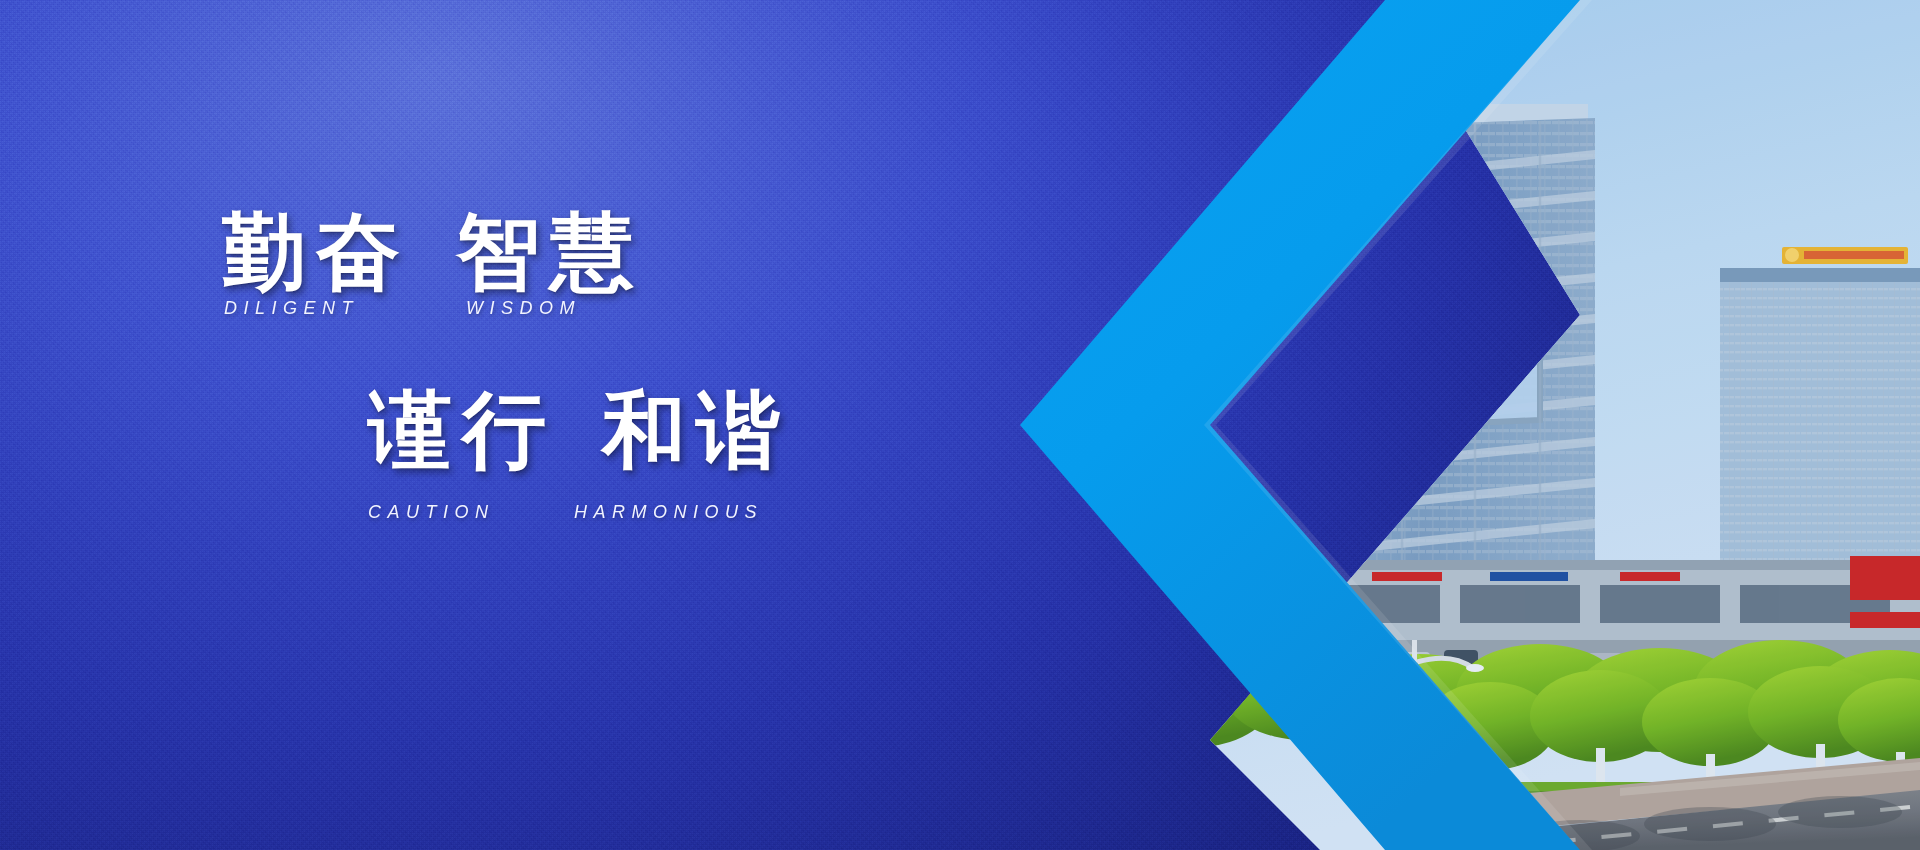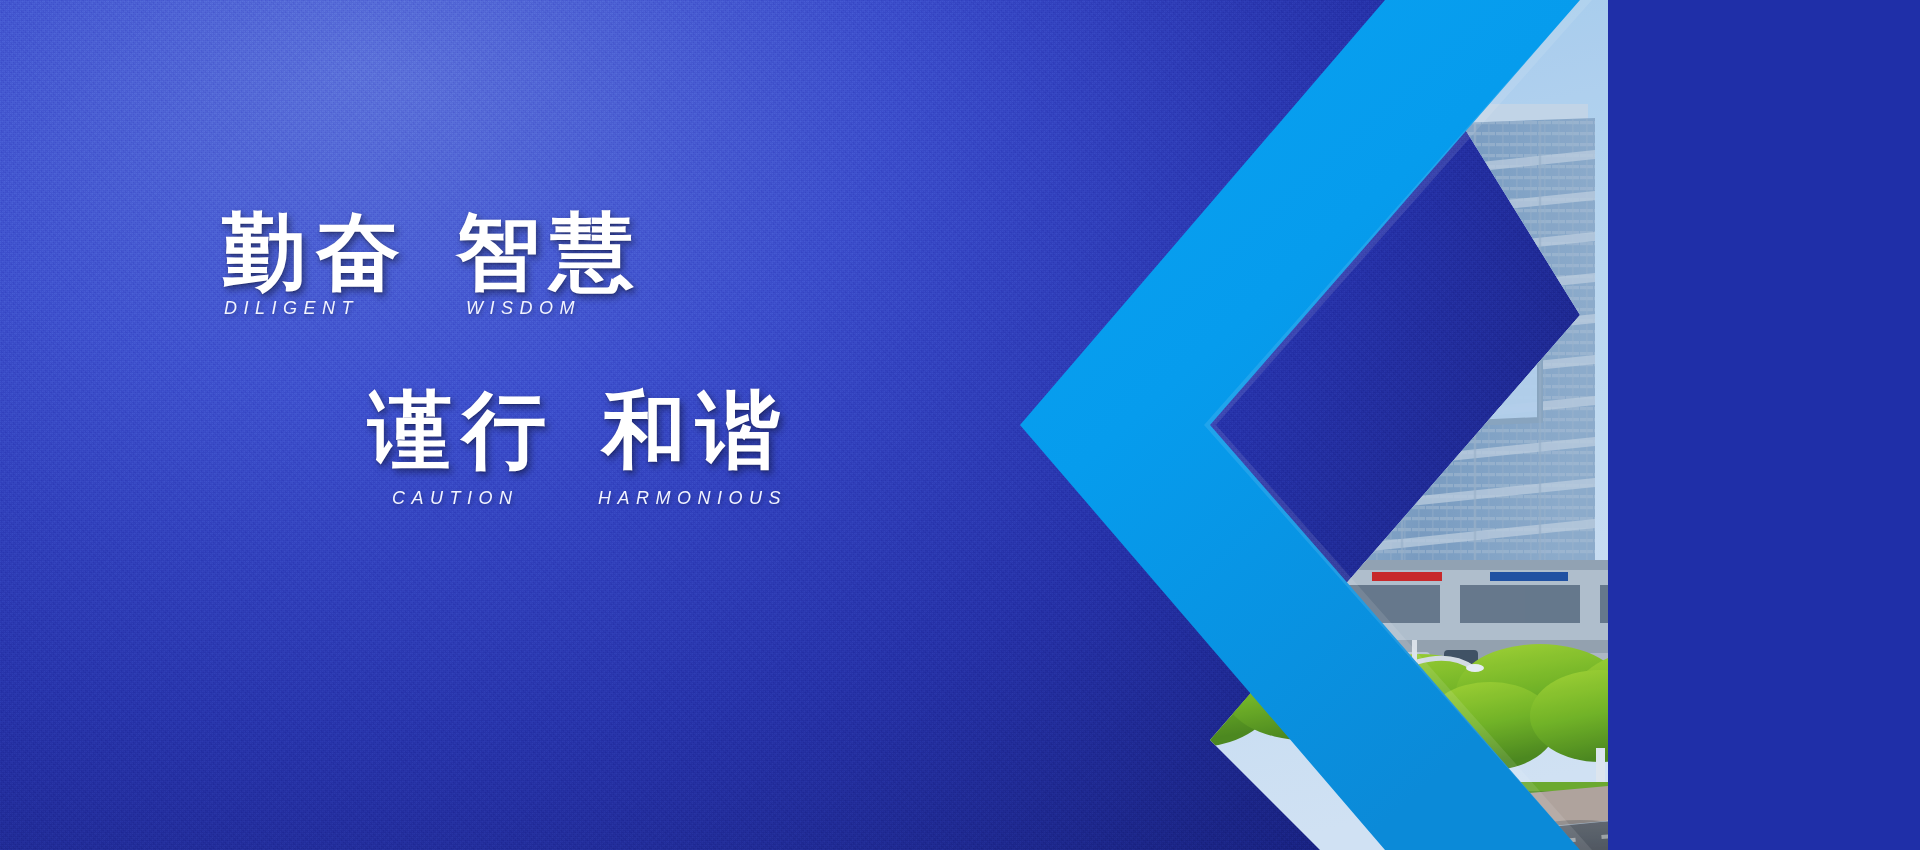--- a/index.html
+++ b/index.html
@@ -6,21 +6,21 @@
   * { margin:0; padding:0; box-sizing:border-box; }
   html,body{
     width:1920px; height:850px;
     overflow:hidden;
     background:#1f2fa8;
     font-family:"Liberation Sans","DejaVu Sans",sans-serif;
   }
 
   #banner{
     position:relative;
-    width:1608px; height:850px;
+    width:1920px; height:850px;
     overflow:hidden;
   }
 
   
   .bg-base{
     position:absolute; inset:0;
     background:
       radial-gradient(ellipse 1500px 1100px at 22% 8%,
         #4a62d6 0%, #3c51cf 22%, #3142c6 45%, #2a37bb 68%, #2330ae 88%, #1e2aa4 100%);
   }
@@ -77,21 +77,21 @@
     font-style:italic;
   }
   .en-row .en-a{ width:242px; }
 
   
   #cn-line-1{ left:222px; top:196px; }
   #en-line-1{ left:224px; top:298px; }
 
   
   #cn-line-2{ left:368px; top:374px;text-align:right; }
-  #en-line-2{ left:368px; top:488px;margin-left:24px; }
+  #en-line-2{ left:368px; top:502px; }
   #en-line-2 .en-a{ width:206px; }
 </style>
 </head>
 <body>
 
 <div id="banner">
 
   <div class="bg-base"></div>
   <div class="bg-texture"></div>
   <div class="bg-vignette"></div>

